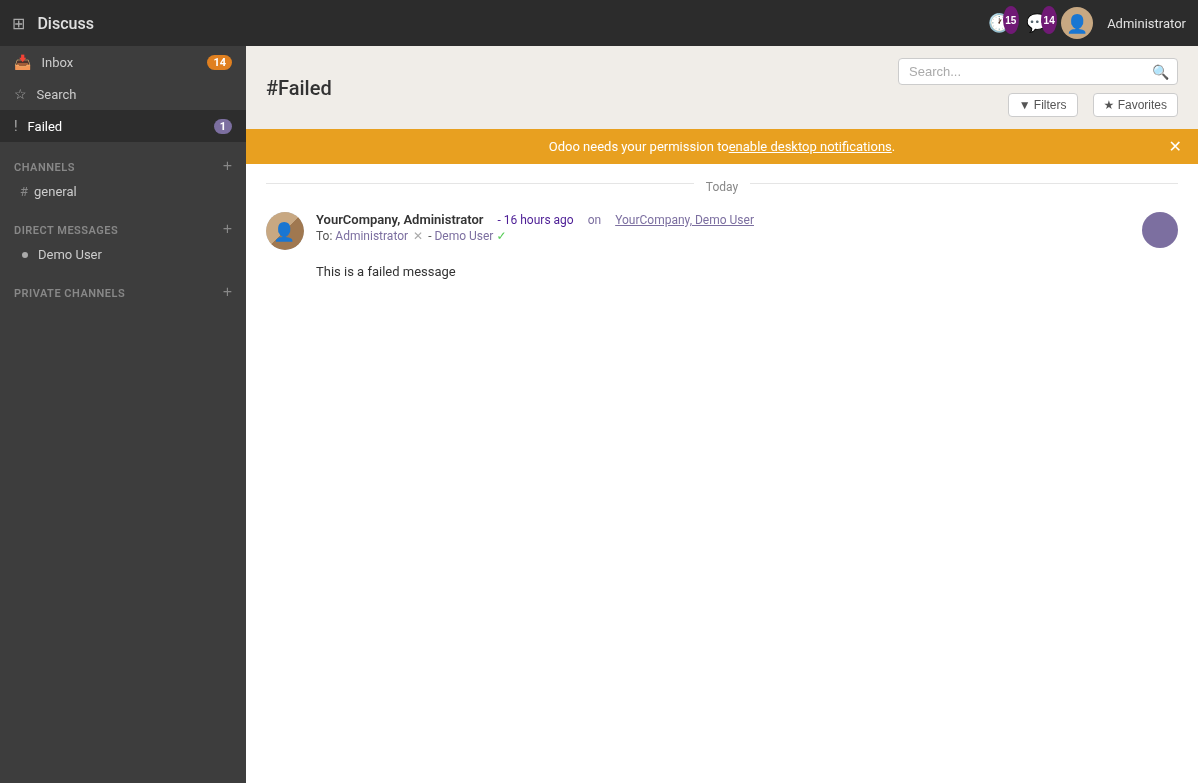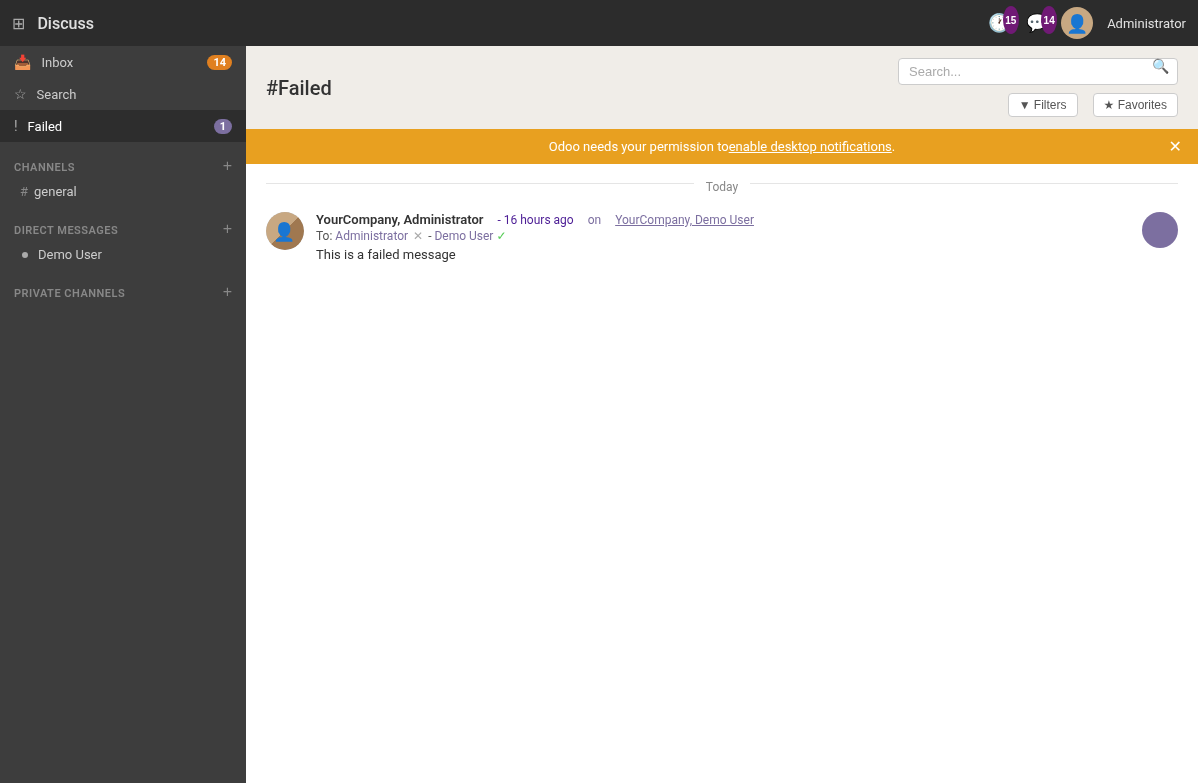--- a/index.html
+++ b/index.html
@@ -142,21 +142,21 @@
     .search-bar {
       display: flex;
       align-items: center;
       gap: 8px;
       flex-direction: column;
       align-items: flex-end;
     }
     .search-input-wrap {
       position: relative;
       display: flex;
-      align-items: flex-start;
+      align-items: center;
     }
     .search-input {
       width: 280px;
       border: 1px solid #ccc;
       border-radius: 4px;
       padding: 5px 32px 5px 10px;
       font-size: 13px;
       color: #555;
       background: #fff;
       outline: none;
@@ -263,21 +263,21 @@
     }
     .message-body { flex: 1; }
     .message-header { display: flex; align-items: baseline; gap: 14px; flex-wrap: wrap; }
     .message-author { font-weight: 600; color: #333; font-size: 13px; }
     .message-time { color: #4c1d95; font-size: 12px; }
     .message-channel { color: #7c6fa0; font-size: 12px; }
     .message-to { font-size: 12px; color: #555; margin-top: 2px; }
     .message-to a { color: #7c6fa0; text-decoration: none; }
     .message-to .remove-x { color: #aaa; margin: 0 2px; cursor: pointer; }
     .message-to .check-icon { color: #5c5; }
-    .message-text { margin-top: 4px; color: #333; font-size: 13px; }
+    .message-text { margin-top: 21px; color: #333; font-size: 13px; }
 
     .message-status-icon {
       width: 36px;
       height: 36px;
       border-radius: 50%;
       background: #7c6fa0;
       flex-shrink: 0;
       margin-left: auto;
     }
 

